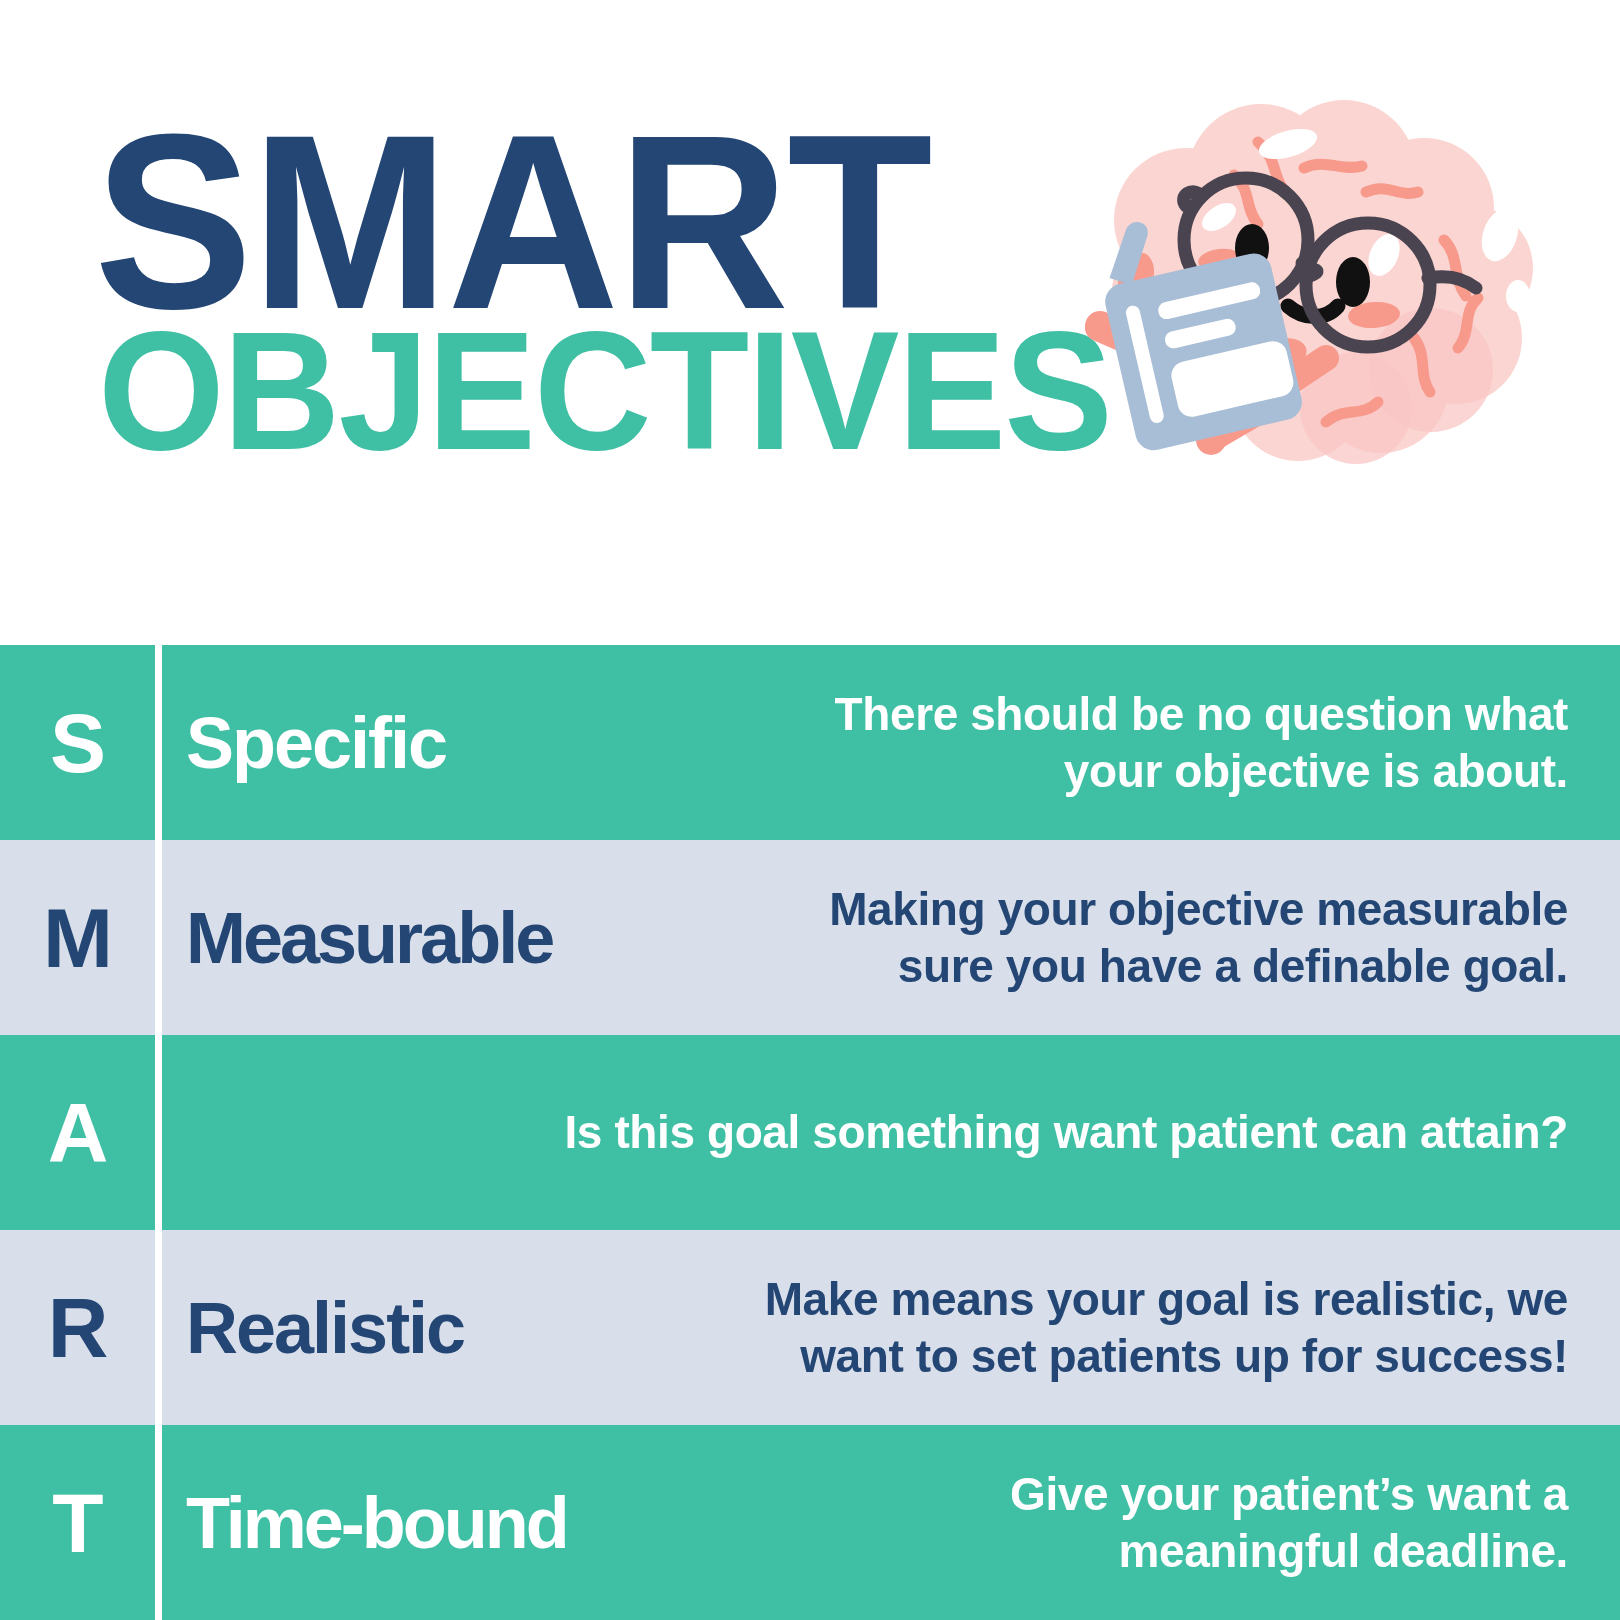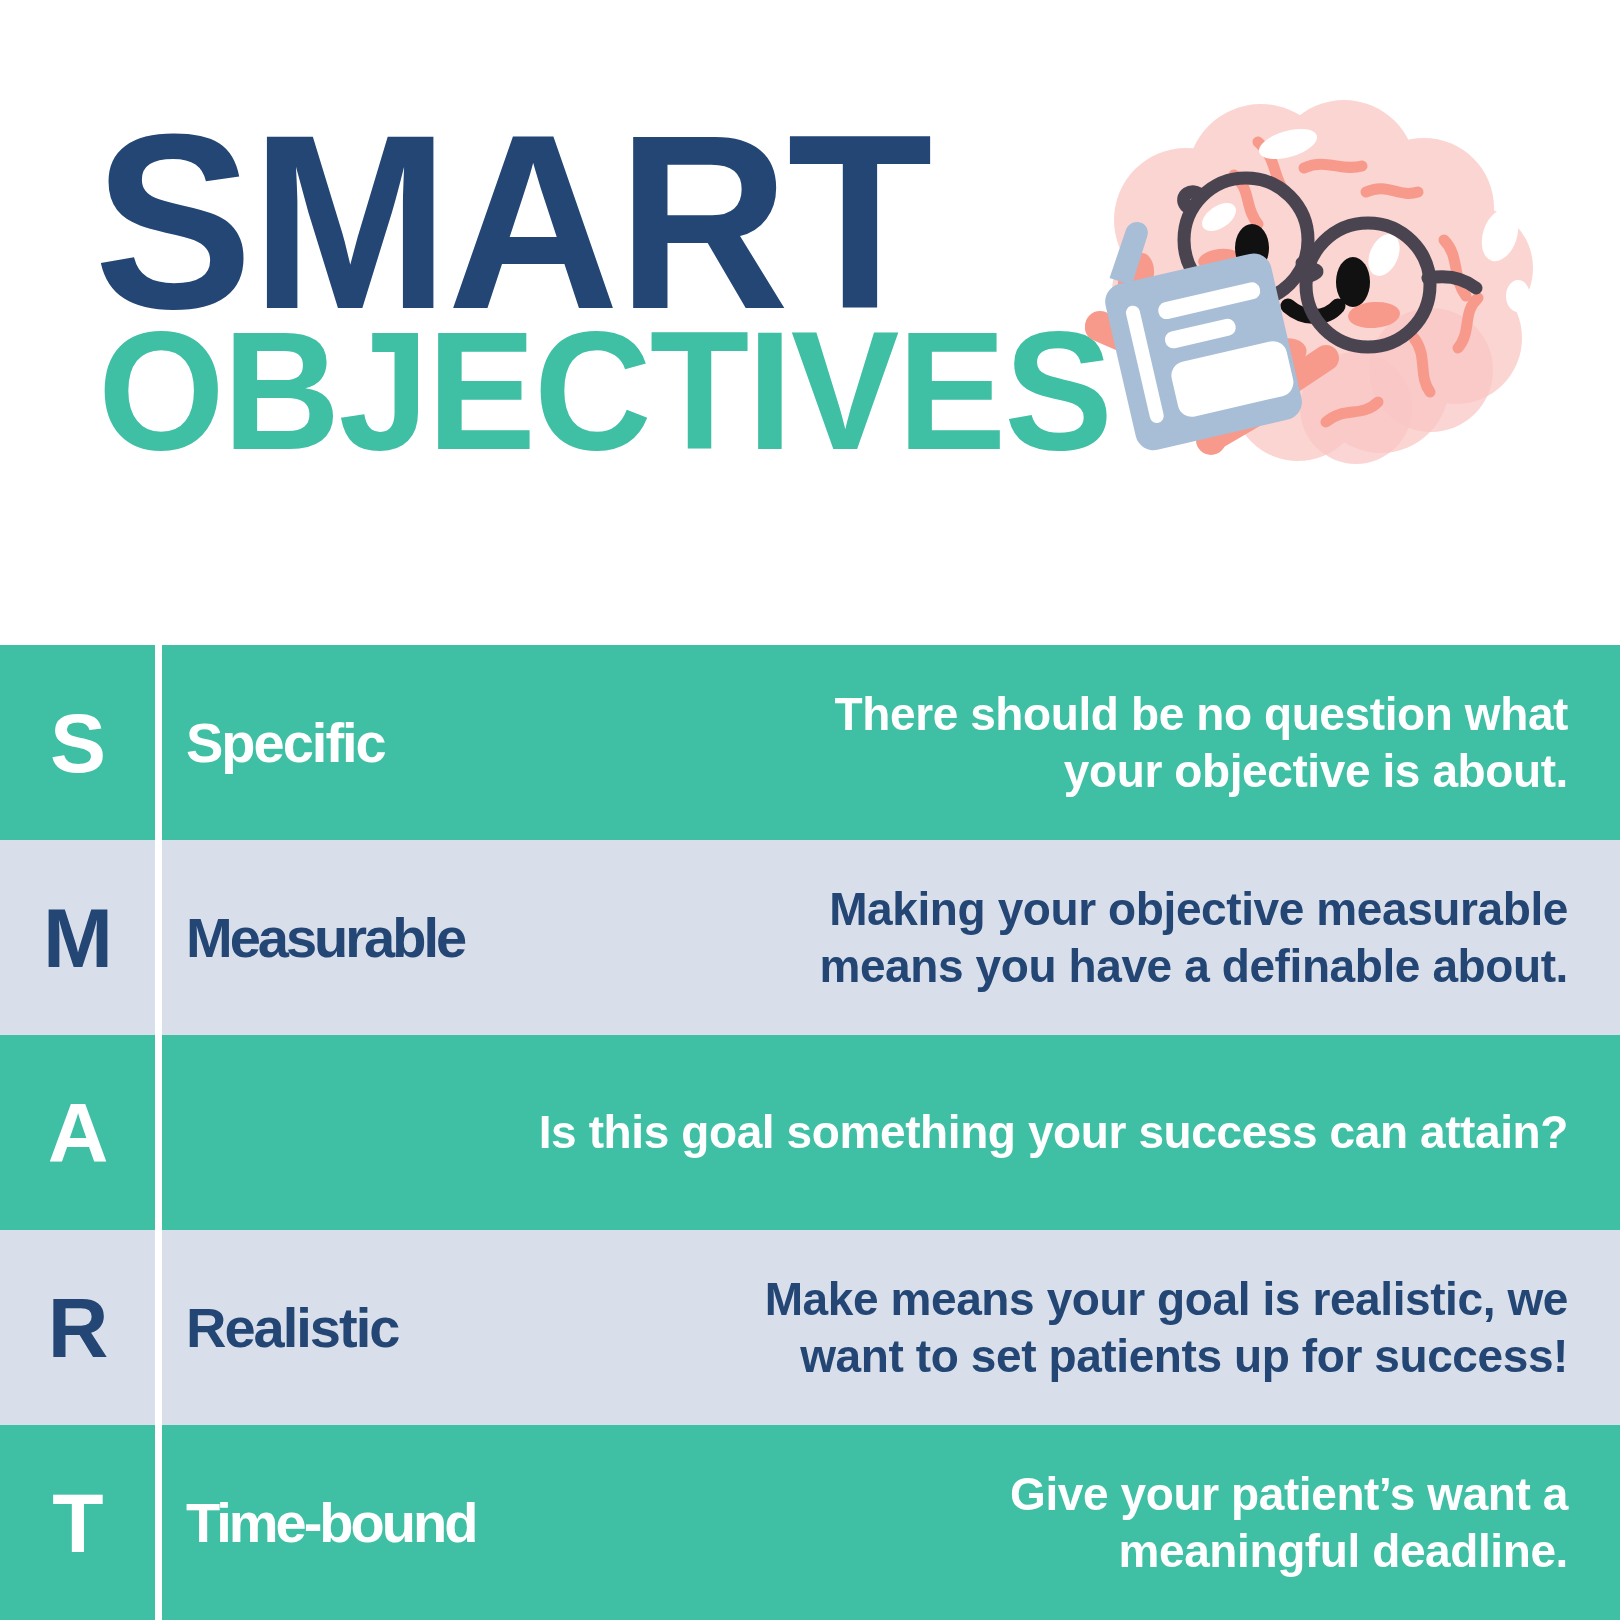--- a/index.html
+++ b/index.html
@@ -99,21 +99,21 @@
     width: 7px;
     align-self: stretch;
     background: #ffffff;
   }
 
   .row-word {
     flex: 0 0 600px;
     width: 600px;
     padding-left: 24px;
     box-sizing: border-box;
-    font-size: 56px;
+    font-size: 72px;
     font-weight: bold;
     line-height: 1;
     letter-spacing: -2px;
     white-space: nowrap;
   }
 
   .row-desc {
     flex: 1 1 auto;
     padding-right: 52px;
     font-size: 46px;
@@ -240,27 +240,27 @@
     <div class="row-letter">S</div>
     <div class="row-divider"></div>
     <div class="row-word">Specific</div>
     <div class="row-desc">There should be no question what your objective is about.</div>
   </div>
 
   <div class="smart-row light" data-row="1">
     <div class="row-letter">M</div>
     <div class="row-divider"></div>
     <div class="row-word">Measurable</div>
-    <div class="row-desc">Making your objective measurable means you have a definable about.</div>
+    <div class="row-desc">Making your objective measurable sure you have a definable goal.</div>
   </div>
 
   <div class="smart-row green" data-row="2">
     <div class="row-letter">A</div>
     <div class="row-divider"></div>
-    <div class="row-desc">Is this goal something your success can attain?</div>
+    <div class="row-desc">Is this goal something want patient can attain?</div>
   </div>
 
   <div class="smart-row light" data-row="3">
     <div class="row-letter">R</div>
     <div class="row-divider"></div>
     <div class="row-word">Realistic</div>
     <div class="row-desc">Make means your goal is realistic, we want to set patients up for success!</div>
   </div>
 
   <div class="smart-row green" data-row="4">

